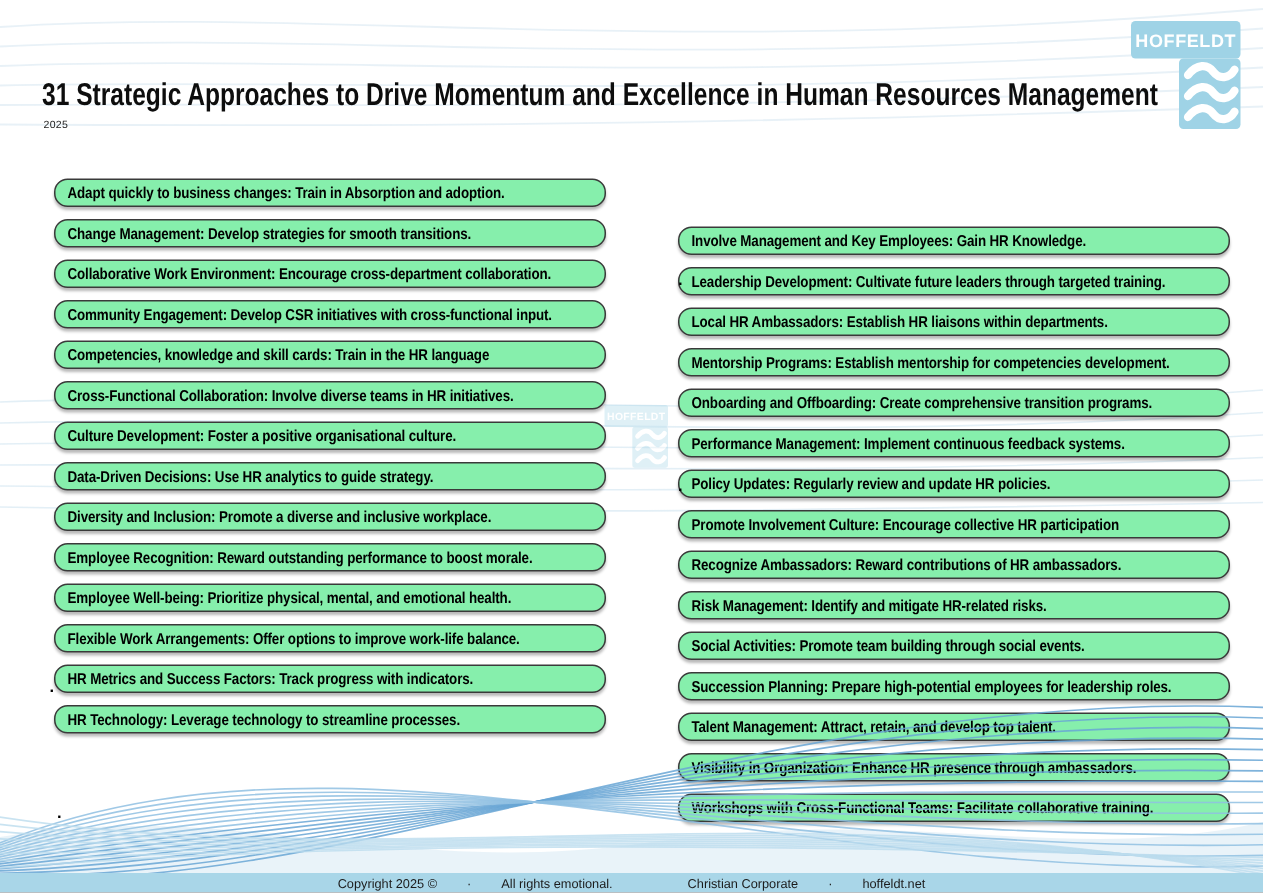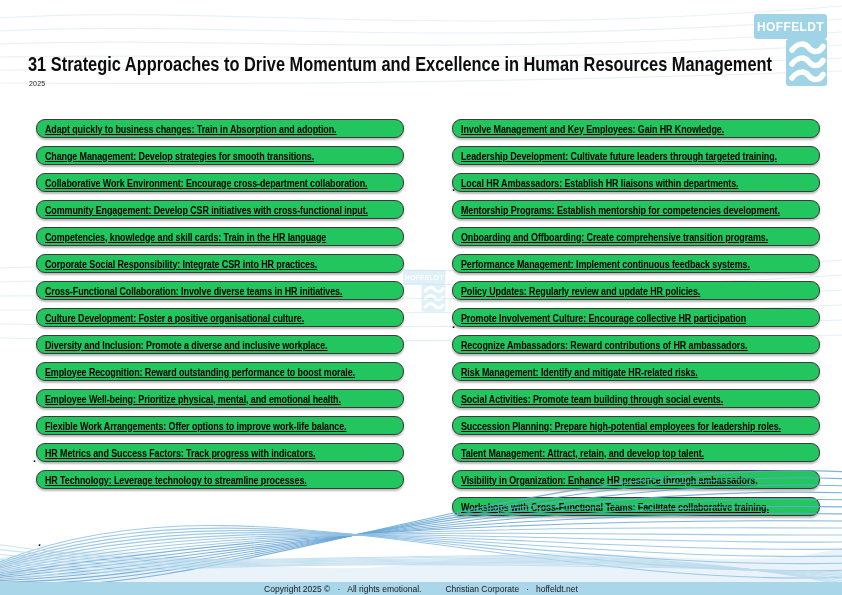--- a/index.html
+++ b/index.html
@@ -34,44 +34,44 @@
     color:#ffffff; font-weight:bold; font-size:12px; letter-spacing:0.4px;
   }
   .logo-block {
     position:absolute; left:32px; top:25px; width:41px; height:47px;
     background:#9fd3e6; border-radius:3px;
   }
   .logo-block svg { position:absolute; left:0; top:0; width:41px; height:47px; }
 
   .col { position:absolute; top:119px; width:368px; z-index:2; }
   .col-left  { left:36px;  }
-  .col-right { left:452px; }
+  .col-right { left:452px;margin-top:32px; }
   .item-box {
     height:19px; margin-bottom:8px; box-sizing:border-box;
-    background:#22c55e; border:1.6px solid #3a3a3a; border-radius:9px;
+    background:#86efac; border:1.6px solid #3a3a3a; border-radius:9px;
     box-shadow:0 2px 2px rgba(0,0,0,0.28);
-    display:flex; align-items:center; padding:0 8px; overflow:visible;text-decoration:underline;
+    display:flex; align-items:center; padding:0 8px; overflow:visible;
   }
   .item-text {
     font-size:10.5px; font-weight:bold; color:#000;
     white-space:nowrap; letter-spacing:-0.1px;
     transform:scaleX(0.85); transform-origin:left center;
   }
 
   .dot { position:absolute; z-index:2; font-size:11px; font-weight:bold; color:#000; }
   .dot-a { left:33px;  top:452px; }
   .dot-b { left:38px;  top:536px; }
   .dot-c { left:452px; top:181px; }
   .dot-d { left:452px; top:318px; }
 
   .footer {
     position:absolute; left:0; bottom:0; width:842px; height:13px; z-index:6;
     background:#a9d6e8; color:#1b1b1b;
     display:flex; align-items:center; justify-content:center;
-    font-size:8.5px; gap:7px;
+    font-size:8.5px; gap:20px;
   }
   .footer .gap { display:inline-block; width:10px; }
 </style>
 </head>
 <body>
 
 <div class="page">
 
   <svg class="bg" id="bgWaves" viewBox="0 0 842 595">
       <path d="M0 18 C 220 4, 430 40, 842 6" stroke="#e6eff6" stroke-width="1.2" fill="none" opacity="0.9"></path>
@@ -123,27 +123,27 @@
       <div class="item-box">
         <span class="item-text">Collaborative Work Environment: Encourage cross-department collaboration.</span>
       </div>
       <div class="item-box">
         <span class="item-text">Community Engagement: Develop CSR initiatives with cross-functional input.</span>
       </div>
       <div class="item-box">
         <span class="item-text">Competencies, knowledge and skill cards: Train in the HR language</span>
       </div>
       <div class="item-box">
-        <span class="item-text">Corporate Social Responsibility: Integrate CSR into HR practices.</span>
-      </div>
-      <div class="item-box">
         <span class="item-text">Cross-Functional Collaboration: Involve diverse teams in HR initiatives.</span>
       </div>
       <div class="item-box">
         <span class="item-text">Culture Development: Foster a positive organisational culture.</span>
+      </div>
+      <div class="item-box">
+        <span class="item-text">Data-Driven Decisions: Use HR analytics to guide strategy.</span>
       </div>
       <div class="item-box">
         <span class="item-text">Diversity and Inclusion: Promote a diverse and inclusive workplace.</span>
       </div>
       <div class="item-box">
         <span class="item-text">Employee Recognition: Reward outstanding performance to boost morale.</span>
       </div>
       <div class="item-box">
         <span class="item-text">Employee Well-being: Prioritize physical, mental, and emotional health.</span>
       </div>

